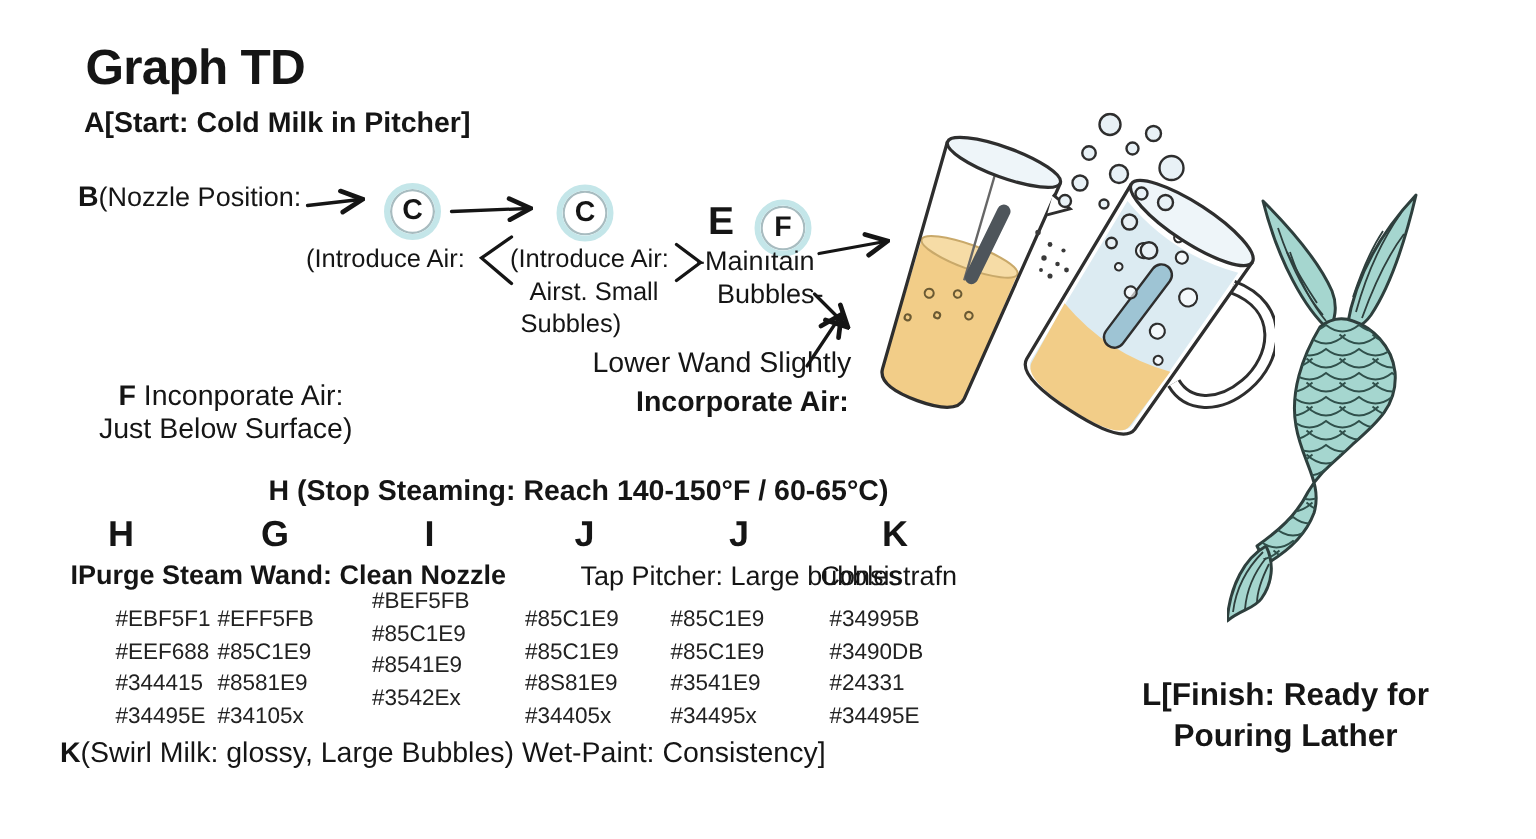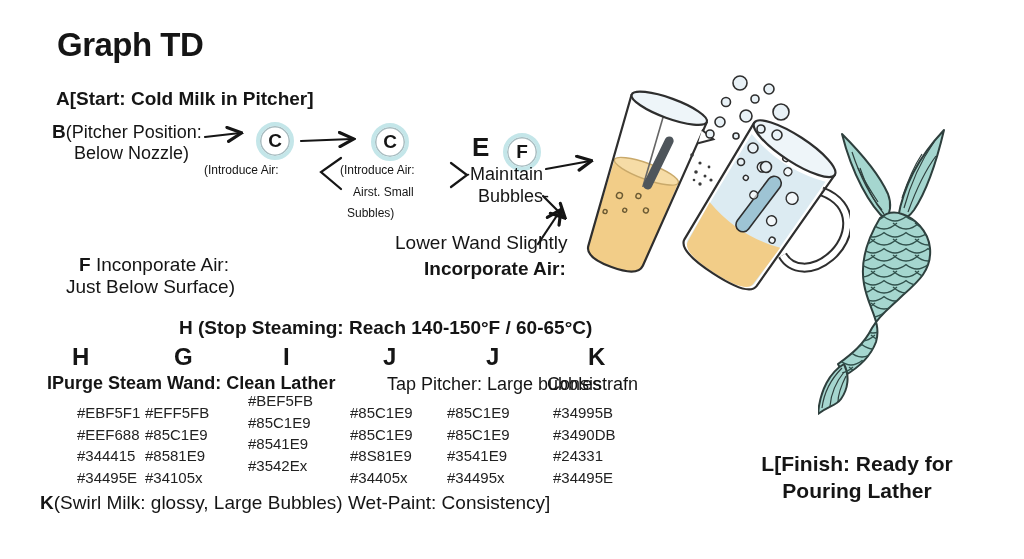--- a/index.html
+++ b/index.html
@@ -3,43 +3,42 @@
 <meta charset="utf-8">
 <style>
   html,body{margin:0;padding:0;background:#fff;}
   #canvas{position:relative;width:1024px;height:559px;background:#fff;overflow:hidden;
           font-family:"Liberation Sans", sans-serif;color:#151515;}
   .abs{position:absolute;white-space:nowrap;text-align:right;}
   .b{font-weight:bold;}
   .title{font-size:33px;font-weight:bold;letter-spacing:-0.5px;}
   .t19{font-size:19px;}
   .t18{font-size:18px;}
-  .t17{font-size:12px;}
+  .t17{font-size:17px;}
   .letter-big{font-size:24px;font-weight:bold;}
   .badge{position:absolute;width:30px;height:30px;border-radius:50%;
          border:4px solid #c4e6e9;box-shadow:inset 0 0 0 1.5px #a8bcc0;
          background:#fff;display:flex;align-items:center;justify-content:center;
          font-weight:bold;font-size:19px;}
   .hexcol{position:absolute;font-size:15px;line-height:21.5px;color:#222;}
   .ltext{position:absolute;width:210px;text-align:center;font-size:21px;
          font-weight:bold;line-height:27px;}
   svg{display:block;}
   .overlay{position:absolute;left:0;top:0;pointer-events:none;}
 </style>
 </head>
 <body>
 
 <div id="canvas">
 
   <div class="abs title" style="left:57px;top:26px;">Graph TD</div>
 
-  <div class="abs t19" style="left:56px;top:88px;"><span class="b">A</span><span class="b">[Start: Cold Milk in Pitcher]</span></div>
-
-  <div class="abs t18" style="left:52px;top:121px;"><span class="b" style="font-size:19px;">B</span><span>(Pitcher Position:</span></div>
-  <div class="abs t18" style="left:74px;top:143px;">Below Nozzle)</div>
+  <div class="abs t19" style="left:56px;top:72px;"><span class="b">A</span><span class="b">[Start: Cold Milk in Pitcher]</span></div>
+
+  <div class="abs t18" style="left:52px;top:121px;"><span class="b" style="font-size:19px;">B</span><span>(Nozzle Position:</span></div>
 
   <div class="badge" style="left:256px;top:122px;">
       <span>C</span>
     </div>
   <div class="abs t17" style="left:204px;top:163px;">(Introduce Air:</div>
 
   <div class="badge" style="left:371px;top:123px;">
       <span>C</span>
     </div>
   <div class="abs t17" style="left:340px;top:163px;">(Introduce Air:</div>
@@ -61,21 +60,21 @@
 
   <div class="abs t19" style="left:179px;top:317px;"><span class="b">H</span> <span class="b">(Stop Steaming: Reach 140-150°F / 60-65°C)</span></div>
 
   <div class="abs letter-big" style="left:72px;top:343px;">H</div>
   <div class="abs letter-big" style="left:174px;top:343px;">G</div>
   <div class="abs letter-big" style="left:283px;top:343px;">I</div>
   <div class="abs letter-big" style="left:383px;top:343px;">J</div>
   <div class="abs letter-big" style="left:486px;top:343px;">J</div>
   <div class="abs letter-big" style="left:588px;top:343px;">K</div>
 
-  <div class="abs t18 b" style="left:47px;top:373px;">IPurge Steam Wand: Clean Lather</div>
+  <div class="abs t18 b" style="left:47px;top:373px;">IPurge Steam Wand: Clean Nozzle</div>
   <div class="abs t18" style="left:339px;top:374px;margin-left:48px;">Tap Pitcher: Large bubbles</div>
   <div class="abs t18" style="left:547px;top:374px;">Consistrafn</div>
 
   <div class="hexcol" style="left:45px;top:402px;margin-left:32px;">
     <div>#EBF5F1</div>
     <div>#EEF688</div>
     <div>#344415</div>
     <div>#34495E</div>
   </div>
   <div class="hexcol" style="left:145px;top:402px;">

